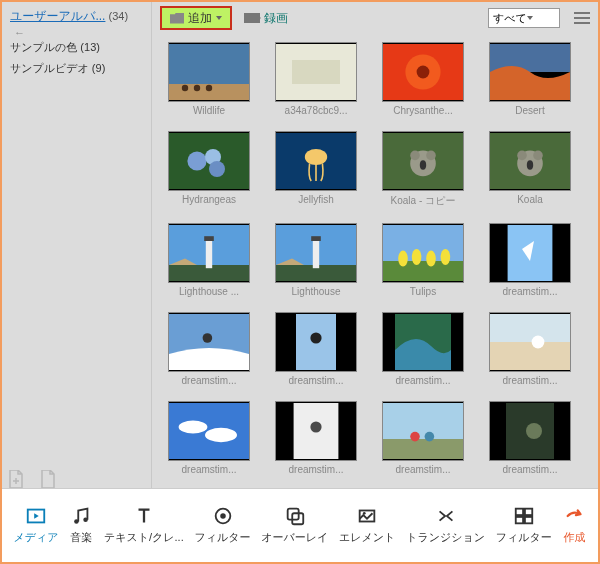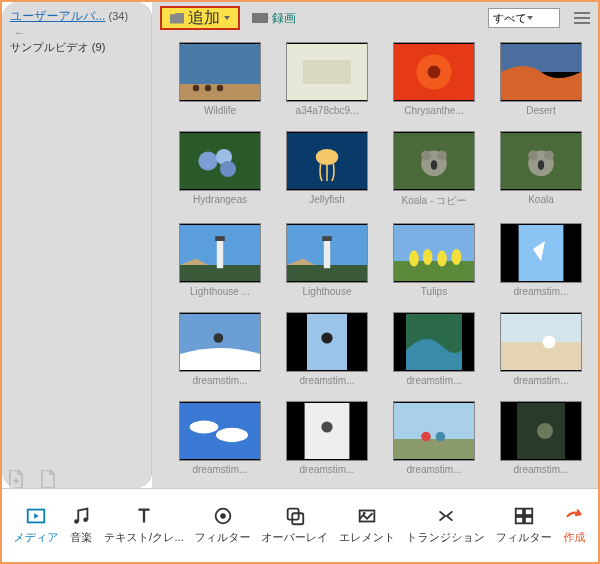--- a/index.html
+++ b/index.html
@@ -1,34 +1,34 @@
 <!DOCTYPE html>
 <html><head>
 <meta charset="utf-8">
 <style>
 * { box-sizing: border-box; margin: 0; padding: 0; }
 body { font-family: "Meiryo", "Hiragino Kaku Gothic Pro", sans-serif; font-size: 11px; width: 600px; height: 564px; border: 2px solid #f39c5d; background: #fff; overflow: hidden; }
 .main { display: flex; height: 486px; }
-.sidebar { width: 150px; background: #dcdcdc; padding: 6px 8px; border-right: 1px solid #c8c8c8; border-radius: 16px; }
+.sidebar { width: 150px; background: #dcdcdc; padding: 6px 8px; border-right: 1px solid #c8c8c8; }
 .side-title { color: #1a6bb8; text-decoration: underline; font-size: 12px; display: inline-block; }
 .side-count { color: #555; font-size: 11px; }
 .side-arrow { color: #888; margin-left: 4px; }
 .side-item { color: #333; font-size: 11px; padding: 3px 0; cursor: pointer; }
 .side-bottom { position: absolute; bottom: 76px; left: 8px; display: flex; gap: 16px; }
 .side-ic { width: 16px; height: 18px; opacity: 0.35; }
 .content { flex: 1; background: #dcdcdc; display: flex; flex-direction: column; }
 .toolbar { height: 32px; display: flex; align-items: center; padding: 4px 8px; gap: 8px; }
-.btn-add { border: 2px solid #c92f1b; background: #fde047; height: 24px; padding: 0 8px; display: flex; align-items: center; gap: 4px; cursor: pointer; font-size: 16px; color: #333; }
+.btn-add { border: 2px solid #c92f1b; background: #bef264; height: 24px; padding: 0 8px; display: flex; align-items: center; gap: 4px; cursor: pointer; font-size: 12px; color: #333; }
 .btn-rec { display: flex; align-items: center; gap: 4px; cursor: pointer; font-size: 12px; color: #0f766e; padding: 0 4px; }
 .tb-spacer { flex: 1; }
 .dropdown { background: #fff; border: 1px solid #999; height: 20px; width: 72px; display: flex; align-items: center; padding: 0 4px; font-size: 11px; cursor: pointer; }
 .hamburger { width: 16px; height: 12px; display: flex; flex-direction: column; justify-content: space-between; margin-left: 6px; cursor: pointer; }
 .hamburger div { height: 2px; background: #777; }
 .grid { flex: 1; overflow: auto; padding: 8px 16px; display: grid; grid-template-columns: repeat(4, 1fr); gap: 10px 14px; }
-.cell { display: flex; flex-direction: column; align-items: flex-end; }
+.cell { display: flex; flex-direction: column; align-items: flex-start; }
 .thumb { width: 82px; height: 60px; border: 1px solid #888; background: #000; overflow: hidden; display: flex; align-items: center; justify-content: center; cursor: pointer; position: relative; }
 .thumb svg { width: 100%; height: 100%; }
 .caption { color: #888; font-size: 10px; margin-top: 3px; width: 82px; text-align: center; white-space: nowrap; overflow: hidden; text-overflow: ellipsis; }
 .bottombar { height: 72px; background: #fff; border-top: 1px solid #ccc; display: flex; align-items: center; justify-content: space-around; padding: 0 6px; position: relative; }
 .tab { display: flex; flex-direction: column; align-items: center; gap: 2px; cursor: pointer; font-size: 11px; color: #333; }
 .tab.active { color: #0a7fb8; }
 .tab.create { color: #e8572b; }
 .tab .ico { width: 24px; height: 24px; display: flex; align-items: center; justify-content: center; }
 .folder-ic { width: 14px; height: 11px; background: #888; clip-path: polygon(0 15%, 35% 15%, 42% 0, 100% 0, 100% 100%, 0 100%); }
 .cam-ic { width: 16px; height: 10px; background: #777; position: relative; }
@@ -39,20 +39,21 @@
 <body>
 
 <div class="main">
   <div class="sidebar">
     <div>
       <span class="side-title">ユーザーアルバ...</span>
       <span class="side-count">(34)</span>
       <span class="side-arrow">←</span>
     </div>
     <div id="side-items">
+        <div class="side-item">サンプルの色 (13)</div>
         <div class="side-item">サンプルビデオ (9)</div>
       </div>
     <div class="side-bottom">
       <svg class="side-ic" viewBox="0 0 16 18">
           <path d="M2 0h8l4 4v14H2z M10 0v4h4" fill="none" stroke="#777" stroke-width="1.5"></path>
           <path d="M8 8v6M5 11h6" stroke="#777" stroke-width="1.5"></path>
         </svg>
       <svg class="side-ic" viewBox="0 0 16 18">
           <path d="M2 0h8l4 4v14H2z M10 0v4h4" fill="none" stroke="#777" stroke-width="1.5"></path>
         </svg>

